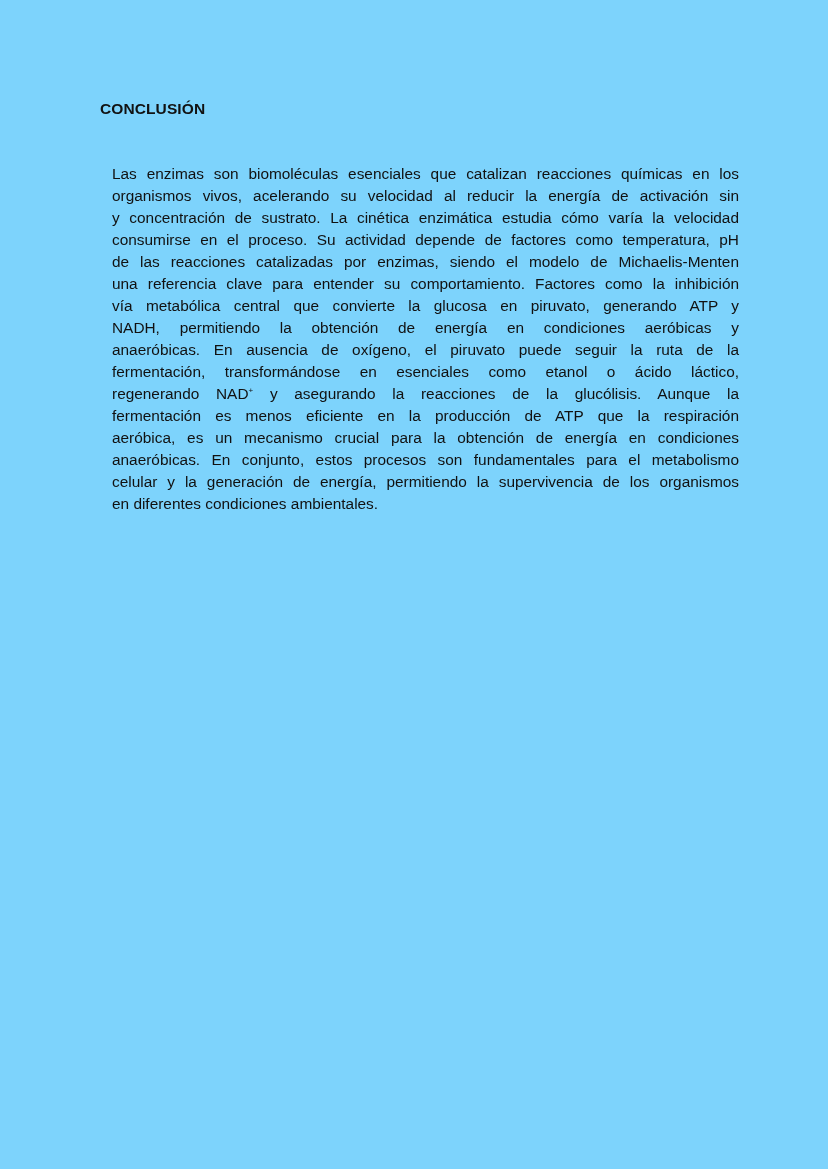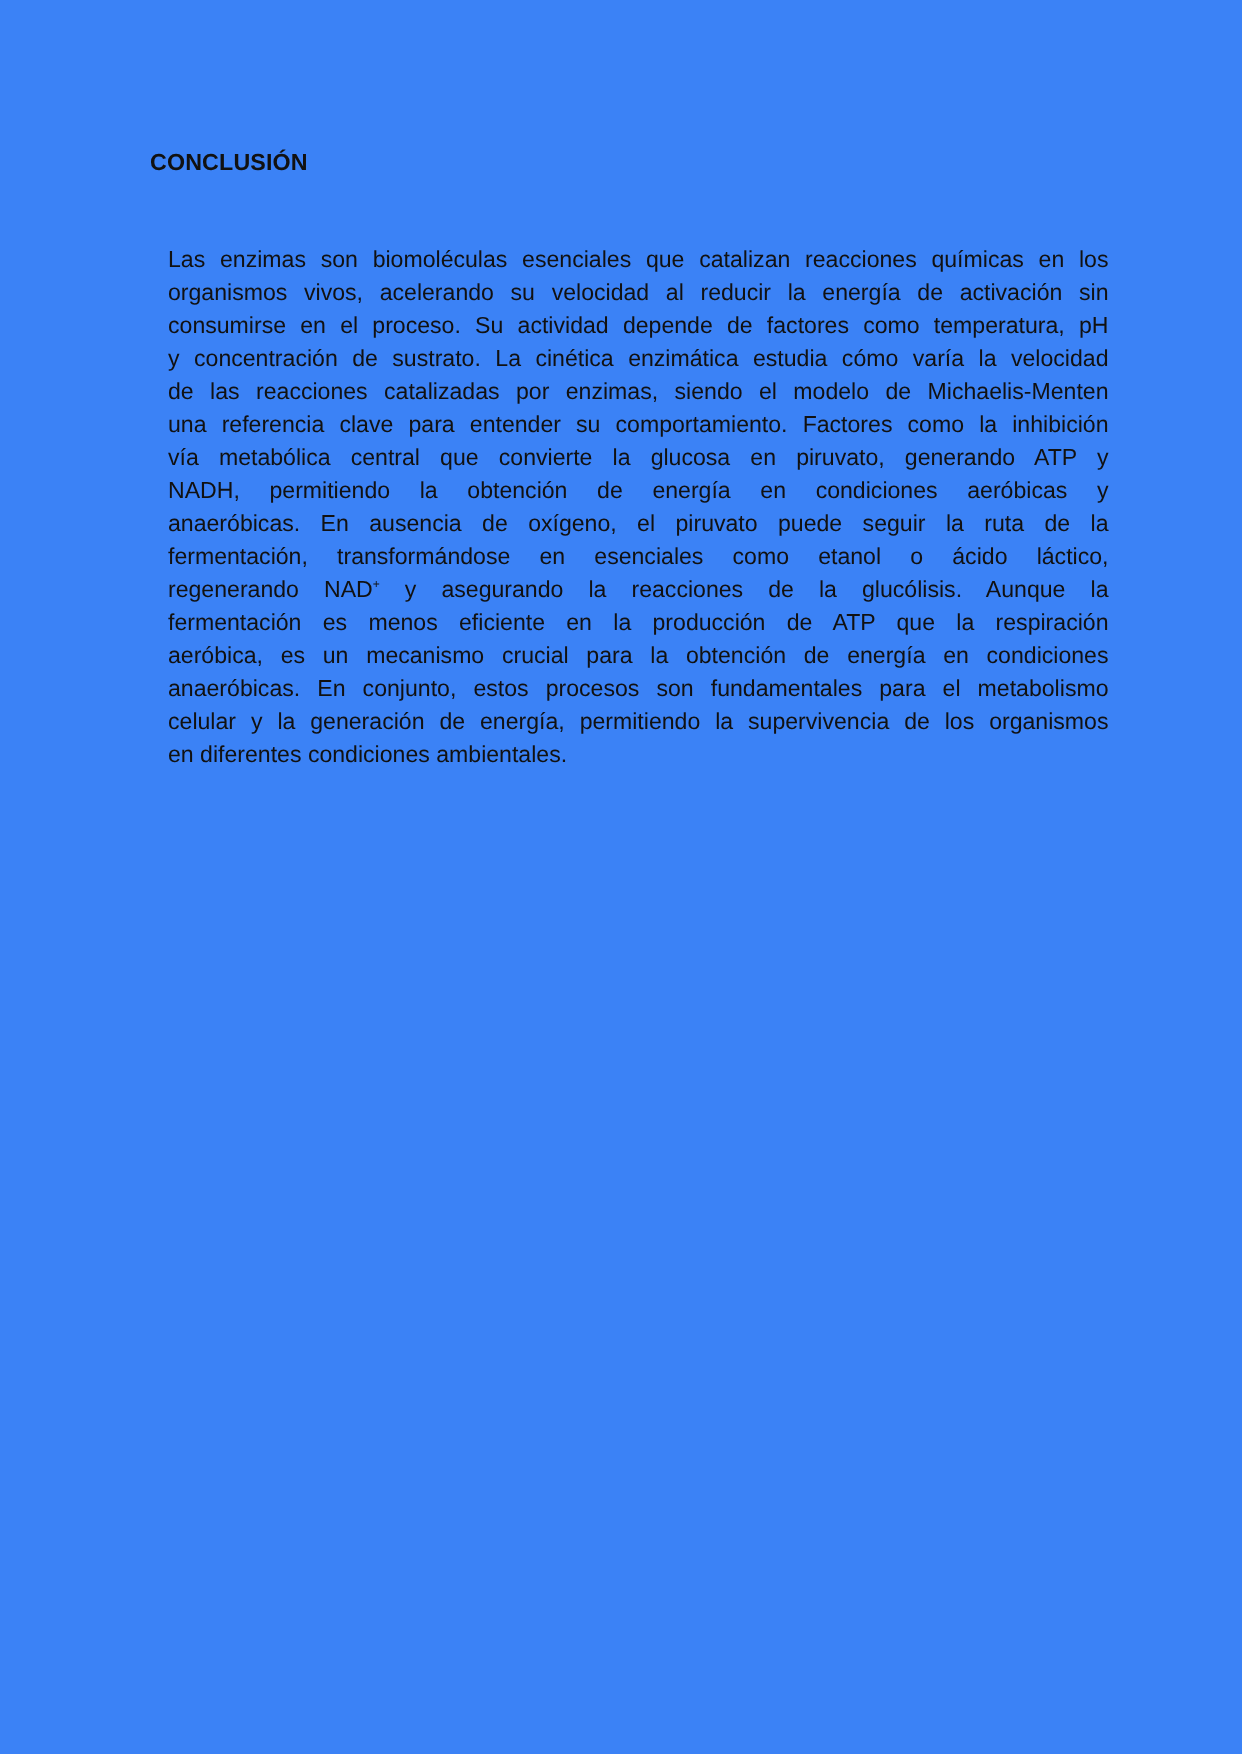--- a/index.html
+++ b/index.html
@@ -13,21 +13,21 @@
       position: relative;
       overflow: hidden;
       font-family: "Liberation Sans", sans-serif;
       color: #111111;
     }
     .page {
       position: absolute;
       left: 0; top: 0;
       width: 828px;
       height: 1169px;
-      background: #3b82f6;
+      background: #7dd3fc;
     }
     .heading {
       position: absolute;
       left: 100px;
       top: 100px;
       font-size: 15.5px;
       font-weight: bold;
       letter-spacing: 0.1px;
       margin: 0;
       color: #111111;
@@ -61,22 +61,22 @@
   </style>
 </head>
 <body>
 
 <div class="page">
   <h2 class="heading">CONCLUSIÓN</h2>
 
   <div class="body-text">
     <span class="line">Las enzimas son biomoléculas esenciales que catalizan reacciones químicas en los</span>
     <span class="line">organismos vivos, acelerando su velocidad al reducir la energía de activación sin</span>
+    <span class="line">y concentración de sustrato. La cinética enzimática estudia cómo varía la velocidad</span>
     <span class="line">consumirse en el proceso. Su actividad depende de factores como temperatura, pH</span>
-    <span class="line">y concentración de sustrato. La cinética enzimática estudia cómo varía la velocidad</span>
     <span class="line">de las reacciones catalizadas por enzimas, siendo el modelo de Michaelis-Menten</span>
     <span class="line">una referencia clave para entender su comportamiento. Factores como la inhibición</span>
     <span class="line">vía metabólica central que convierte la glucosa en piruvato, generando ATP y</span>
     <span class="line">NADH, permitiendo la obtención de energía en condiciones aeróbicas y</span>
     <span class="line">anaeróbicas. En ausencia de oxígeno, el piruvato puede seguir la ruta de la</span>
     <span class="line">fermentación, transformándose en esenciales como etanol o ácido láctico,</span>
     <span class="line"><span>regenerando NAD</span><sup class="plus">+</sup><span> y asegurando la reacciones de la glucólisis. Aunque la</span></span>
     <span class="line">fermentación es menos eficiente en la producción de ATP que la respiración</span>
     <span class="line">aeróbica, es un mecanismo crucial para la obtención de energía en condiciones</span>
     <span class="line">anaeróbicas. En conjunto, estos procesos son fundamentales para el metabolismo</span>

